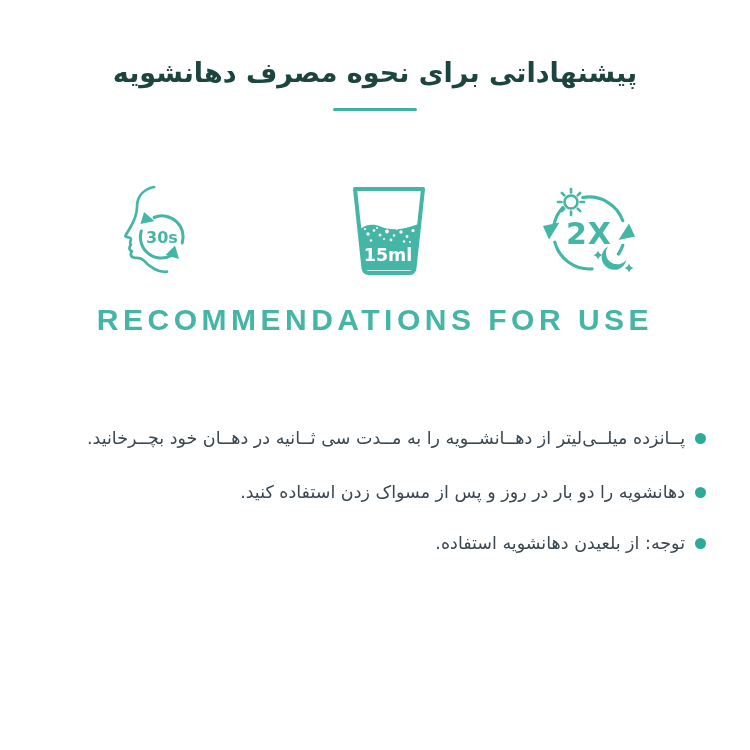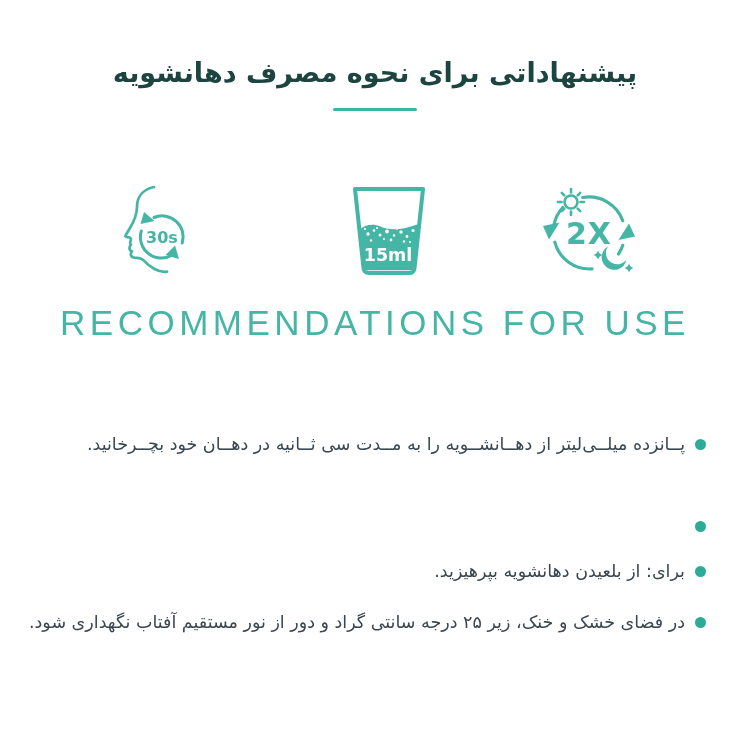--- a/index.html
+++ b/index.html
@@ -34,42 +34,42 @@
     text-decoration:underline;
   }
   .icon { position:absolute; top:0; }
   #icon-swish { left:121px; }
   #icon-glass { left:344px; }
   #icon-frequency { left:541px; }
   .heading-en {
     margin-top:21px;
     text-align:center;
     font-family:"Liberation Sans","DejaVu Sans",sans-serif;
-    font-size:35px;
-    font-weight:normal;
+    font-size:30px;
+    font-weight:bold;
     letter-spacing:4.5px;
     color:#45b5a5;
     white-space:nowrap;
   }
   ul.recs {
     list-style:none;
     direction:rtl;
     margin:90px 44px 0 44px;
     padding:0;
   }
   ul.recs li {
     display:flex;
     align-items:flex-start;
     font-size:17.5px;
     line-height:23px;
     color:#3a4750;
     margin-bottom:28px;
     white-space:nowrap;
   }
-  ul.recs li:first-child { margin-bottom:59px; }
+  ul.recs li:first-child { margin-bottom:31px; }
   .dot {
     flex:none;
     width:11px; height:11px;
     border-radius:50%;
     background:#2cab97;
     margin-top:6px;
     margin-inline-end:10px;
   }
   svg text { font-family:"DejaVu Sans", sans-serif; }
 </style>
@@ -145,22 +145,19 @@
 
 <div class="heading-en">RECOMMENDATIONS FOR USE</div>
 
 <ul class="recs">
   <li>
     <span class="dot"></span>
     <span>پــانزده میلــی‌لیتر از دهــانشــویه را به مــدت سی ثــانیه در دهــان خود بچــرخانید.</span>
   </li>
   <li>
     <span class="dot"></span>
+    <span>دهانشویه را دو بار در روز و پس از مسواک زدن استفاده کنید.</span>
   </li>
   <li>
     <span class="dot"></span>
-    <span>برای: از بلعیدن دهانشویه بپرهیزید.</span>
-  </li>
-  <li>
-    <span class="dot"></span>
-    <span>در فضای خشک و خنک، زیر ۲۵ درجه سانتی گراد و دور از نور مستقیم آفتاب نگهداری شود.</span>
+    <span>توجه: از بلعیدن دهانشویه استفاده.</span>
   </li>
 </ul>
 
 </body></html>

